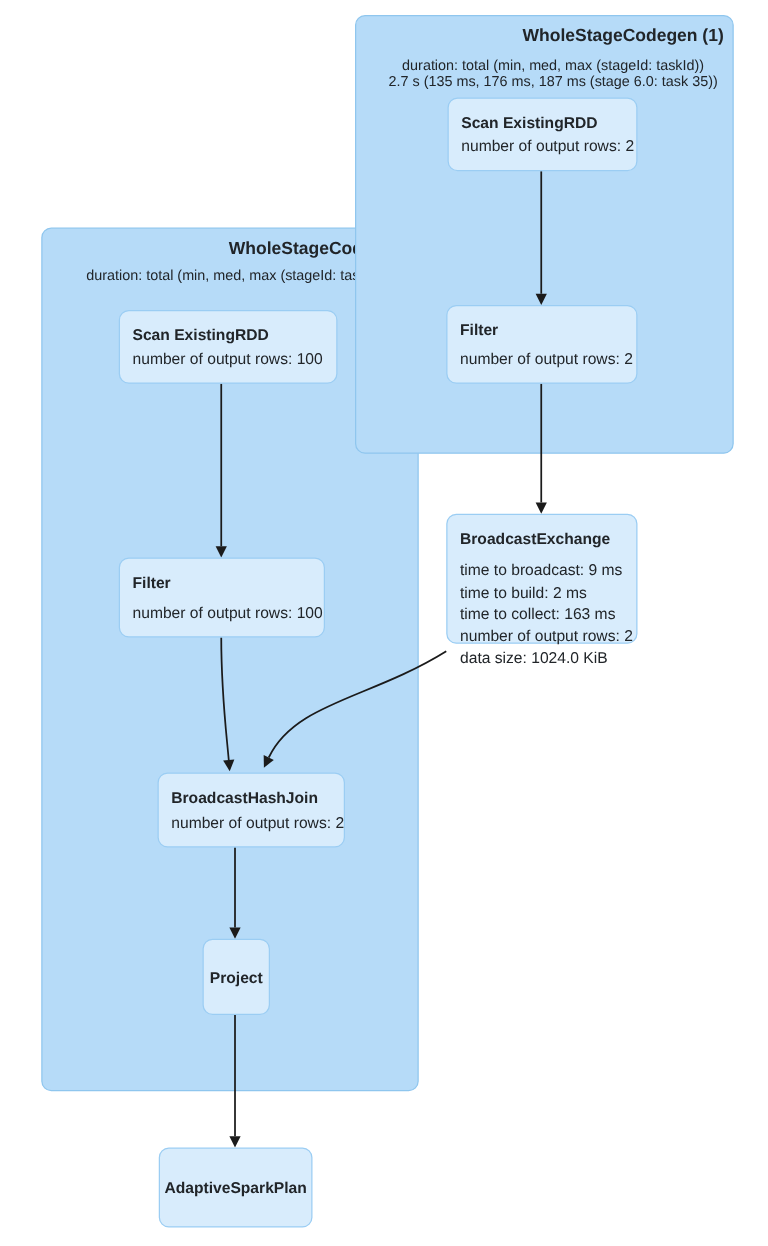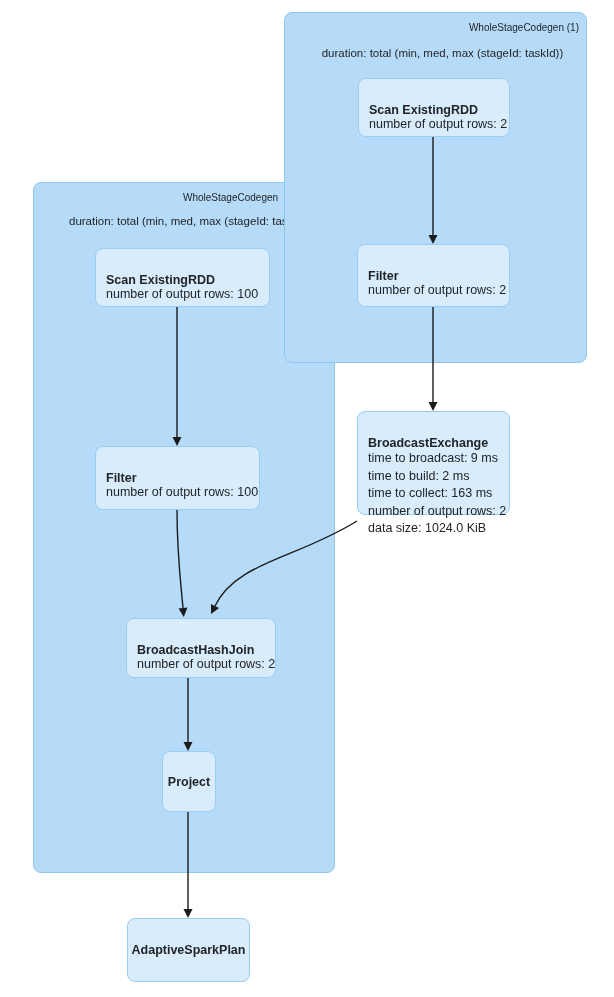--- a/index.html
+++ b/index.html
@@ -16,22 +16,22 @@
     position: absolute;
     background: var(--cluster-fill, #b6dbf8);
     border: 1.3px solid var(--cluster-border, #8fc6ee);
     border-radius: 8px;
     box-sizing: border-box;
   }
   #cluster-codegen2 { left: 33px; top: 182px; width: 302px; height: 691px; z-index: 1; }
   #cluster-codegen1 { left: 284px; top: 12px; width: 303px; height: 351px; z-index: 2; }
   .cluster-title {
     position: absolute;
-    font-size: 10px;
-    font-weight: normal;
+    font-size: 14px;
+    font-weight: bold;
     white-space: nowrap;
     line-height: 14px;
   }
   #cluster-codegen1 .cluster-title { top: 8px; right: 7px; text-align: right; }
   #cluster-codegen2 .cluster-title { top: 8px; left: 149px; }
   .duration-line {
     position: absolute;
     font-size: 11.5px;
     line-height: 12.5px;
     white-space: nowrap;
@@ -47,31 +47,31 @@
   }
   #cluster-codegen2 .dur1 { left: 35px; top: 32px; }
   #cluster-codegen2 .dur2 { left: 9px;  top: 44.5px; }
 
   .node {
     position: absolute;
     background: var(--node-fill, #d8ecfc);
     border: 1.3px solid var(--node-border, #9bcdf3);
     border-radius: 8px;
     box-sizing: border-box;
-    padding: 24px 10px;
+    padding: 12px 10px;
     display: flex;
     flex-direction: column;
     justify-content: space-between;
     font-size: 12.5px;
     z-index: 4;
   }
   .node .node-title { font-weight: bold; white-space: nowrap; }
   .node .metric { white-space: nowrap; }
   .node.multi { justify-content: flex-start; }
-  .node.multi .metrics-block { line-height: 17.5px; }
+  .node.multi .metrics-block { margin-top: 10px; line-height: 17.5px; }
   .node.center { justify-content: center; align-items: center; padding: 4px; text-align: right; }
 
   #node-scan-rdd-1        { left: 358px; top: 78px;  width: 152px; height: 59px; }
   #node-filter-1          { left: 357px; top: 244px; width: 153px; height: 63px; }
   #node-scan-rdd-2        { left: 95px;  top: 248px; width: 175px; height: 59px; }
   #node-filter-2          { left: 95px;  top: 446px; width: 165px; height: 64px; }
   #node-broadcast-exchange{ left: 357px; top: 411px; width: 153px; height: 104px; }
   #node-broadcast-hash-join{ left: 126px; top: 618px; width: 150px; height: 60px; }
   #node-project           { left: 162px; top: 751px; width: 54px;  height: 61px; }
   #node-adaptive-spark-plan{ left: 127px; top: 918px; width: 123px; height: 64px; }
@@ -96,20 +96,21 @@
 
   <div class="cluster" id="cluster-codegen2">
     <div class="cluster-title">WholeStageCodegen</div>
     <div class="duration-line dur1">duration: total (min, med, max (stageId: taskId))</div>
   </div>
 
   <div class="cluster" id="cluster-codegen1">
     <div class="cluster-title">WholeStageCodegen (1)</div>
     <div class="duration-block">
       <div>duration: total (min, med, max (stageId: taskId))</div>
+      <div>2.7 s (135 ms, 176 ms, 187 ms (stage 6.0: task 35))</div>
     </div>
   </div>
 
   <svg class="edges" xmlns="http://www.w3.org/2000/svg">
     <defs>
       <marker id="arrow" markerUnits="userSpaceOnUse" markerWidth="12" markerHeight="12" refX="0.5" refY="5" orient="auto" viewBox="0 0 12 10">
         <path d="M0.5,0.5 L9.5,5 L0.5,9.5 z" fill="#1b1b1b"></path>
       </marker>
     </defs>
     <path class="edge" d="M433,137 L433,235" marker-end="url(#arrow)"></path>

